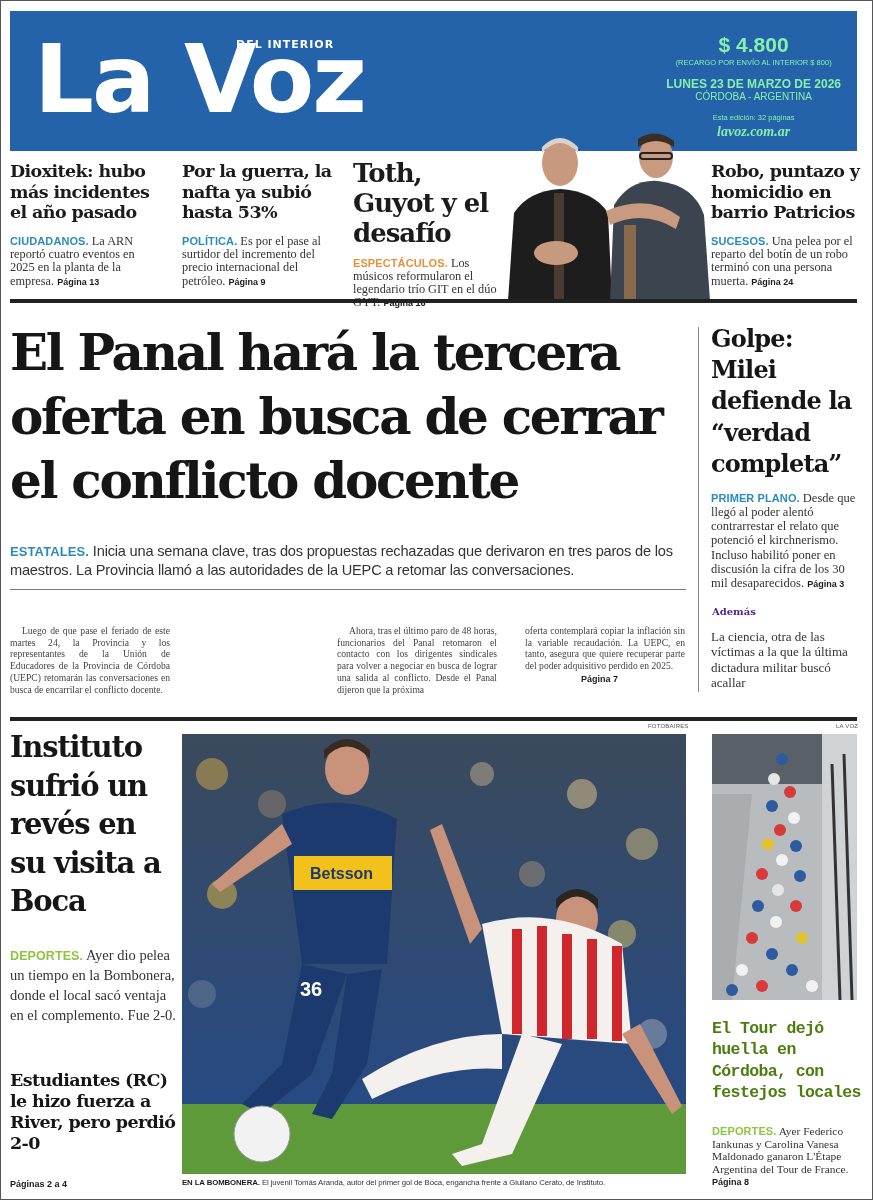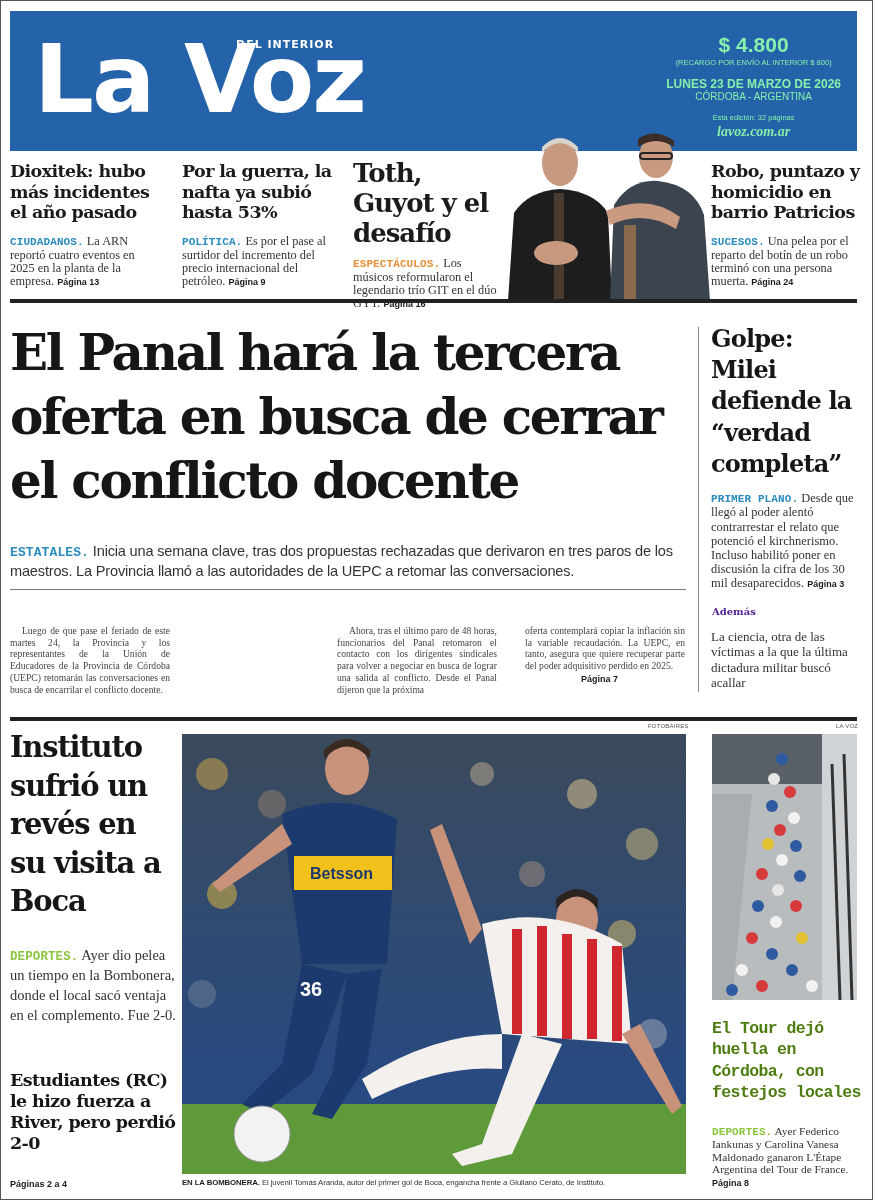--- a/index.html
+++ b/index.html
@@ -16,21 +16,21 @@
   .surcharge { font-size: 7.5px; margin-top: 2px; }
   .date { font-size: 12px; font-weight: bold; margin-top: 10px; }
   .place { font-size: 10px; }
   .edition { font-size: 7.5px; margin-top: 11px; }
   .url { font-family: "Liberation Serif", serif; font-style: italic; font-weight: bold; font-size: 14px; margin-top: 2px; }
 
   
   .teaser { position: absolute; top: 160px; }
   .t-head { font-family: "DejaVu Serif", serif; font-weight: bold; font-size: 17.5px; line-height: 1.18; letter-spacing: -0.6px; color: #1b1b1b; }
   .t-body { font-family: "Liberation Serif", serif; font-size: 12.3px; line-height: 1.08; color: #333; margin-top: 12px; }
-  .kicker { font-family: Liberation Mono, monospace; font-weight: bold; font-size: 11px; letter-spacing: 0.1px; text-align: right; }
+  .kicker { font-family: Liberation Sans, sans-serif; font-weight: bold; font-size: 11px; letter-spacing: 0.1px; text-align: right; }
   .pg { font-family: "Liberation Sans", sans-serif; font-weight: bold; font-size: 9px; color: #1b1b1b; }
   .toth-head { font-size: 26px; letter-spacing: -1px; line-height: 1.15; }
 
   .musicians { position: absolute; left: 497px; top: 132px; width: 212px; height: 168px; overflow: hidden; }
 
   .rule-thick { position: absolute; left: 9px; width: 847px; height: 4px; background: #222; }
 
   
   .main-head { position: absolute; left: 9px; top: 320px; width: 680px; font-family: "DejaVu Serif", serif; font-weight: bold; font-size: 50px; line-height: 1.28; letter-spacing: -2.3px; color: #161616; }
   .main-deck { position: absolute; left: 9px; top: 541px; width: 680px; font-family: "Liberation Sans", sans-serif; font-size: 14.6px; line-height: 1.3; color: #333; letter-spacing: -0.2px; }

